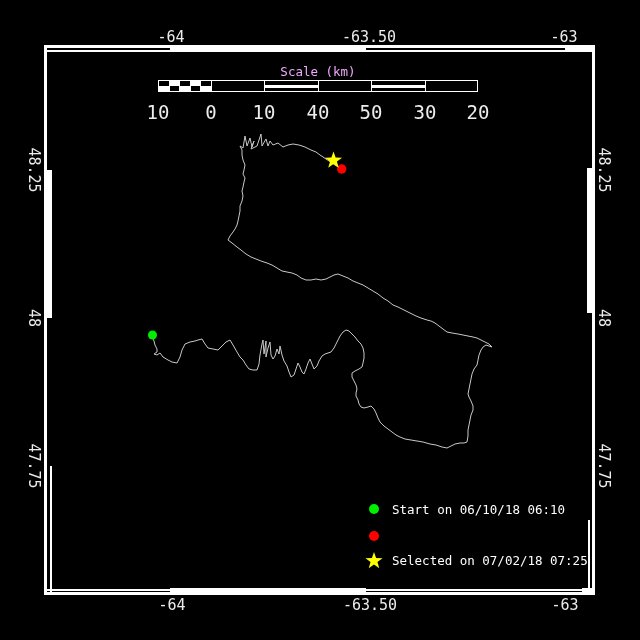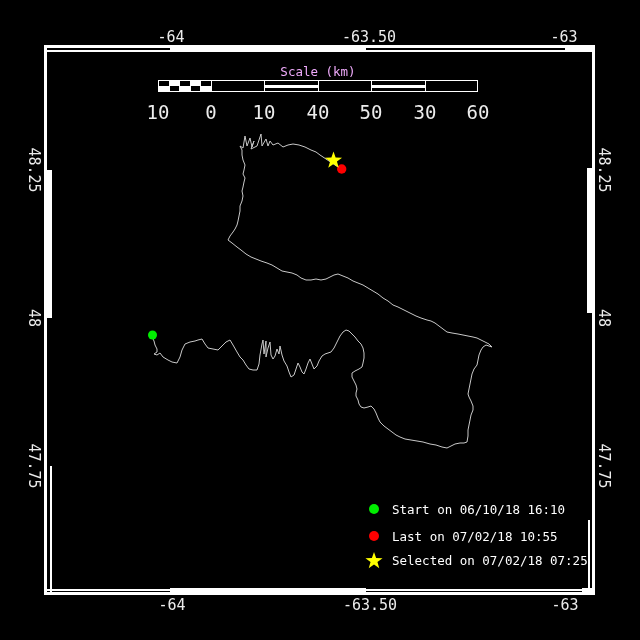--- a/index.html
+++ b/index.html
@@ -99,19 +99,18 @@
   <div class="lbl axis vlabel" style="left:604px;top:318px">48</div>
   <div class="lbl axis vlabel" style="left:604px;top:466px">47.75</div>
 
   <div class="lbl scale-title" style="left:318px;top:71px">Scale (km)</div>
   <div class="lbl scale-num" style="left:158px;top:112px">10</div>
   <div class="lbl scale-num" style="left:211px;top:112px">0</div>
   <div class="lbl scale-num" style="left:264px;top:112px">10</div>
   <div class="lbl scale-num" style="left:318px;top:112px">40</div>
   <div class="lbl scale-num" style="left:371px;top:112px">50</div>
   <div class="lbl scale-num" style="left:425px;top:112px">30</div>
-  <div class="lbl scale-num" style="left:478px;top:112px">60</div>
+  <div class="lbl scale-num" style="left:478px;top:112px">20</div>
 
-  <div class="legend-label" style="left:392px;top:509px">Start on 06/10/18 16:10</div>
-  <div class="legend-label" style="left:392px;top:536px">Last on 07/02/18 10:55</div>
+  <div class="legend-label" style="left:392px;top:509px">Start on 06/10/18 06:10</div>
   <div class="legend-label" style="left:392px;top:560px">Selected on 07/02/18 07:25</div>
 
 </div>
 
 </body></html>

